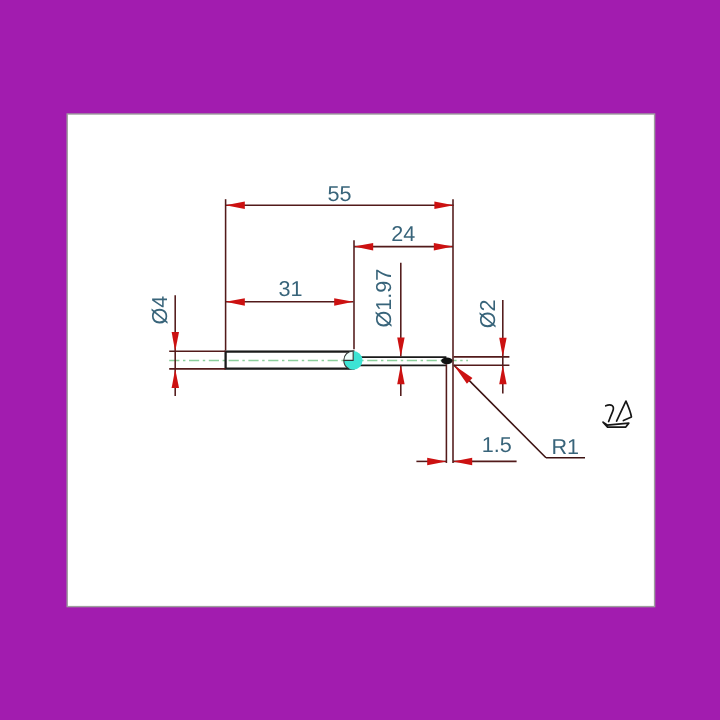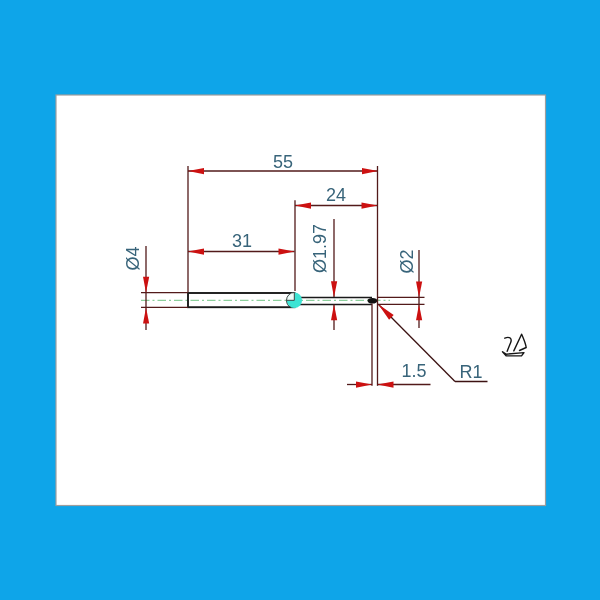--- a/index.html
+++ b/index.html
@@ -1,16 +1,16 @@
 <!DOCTYPE html>
 <html><head>
 <meta charset="utf-8">
 <style>
   html,body{margin:0;padding:0;background:#ffffff;}
-  .page{width:600px;height:600px;position:relative;background:#0ea5e9;font-family:"Liberation Sans",sans-serif;}
+  .page{width:600px;height:600px;position:relative;background:#a21caf;font-family:"Liberation Sans",sans-serif;}
   svg{position:absolute;left:0;top:0;}
   text{font-family:"Liberation Sans",sans-serif;fill:#38647a;}
 </style>
 </head>
 <body>
 <div class="page">
 <svg width="600" height="600" viewBox="0 0 600 600">
 
   <rect x="56" y="95" width="489.5" height="410.5" fill="#ffffff" stroke="#9e9e9e" stroke-width="1.2"></rect>
 

